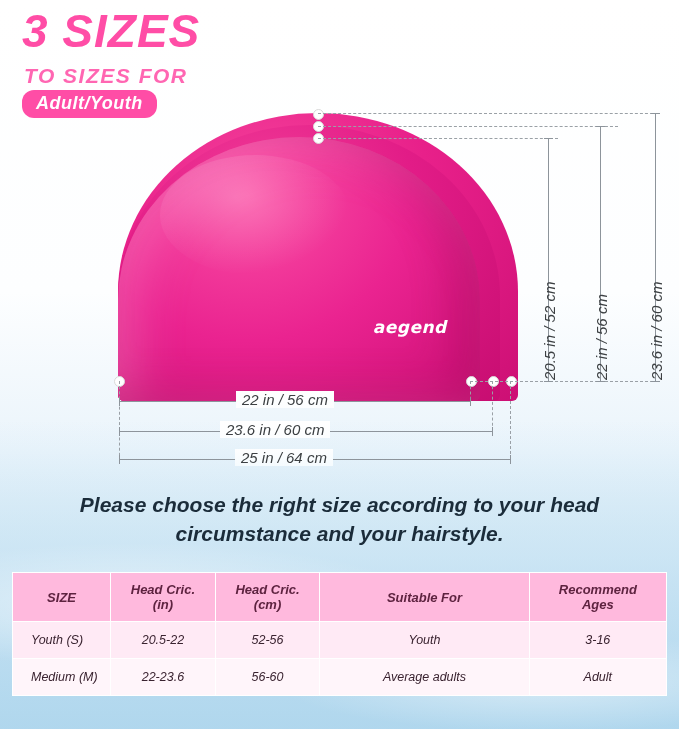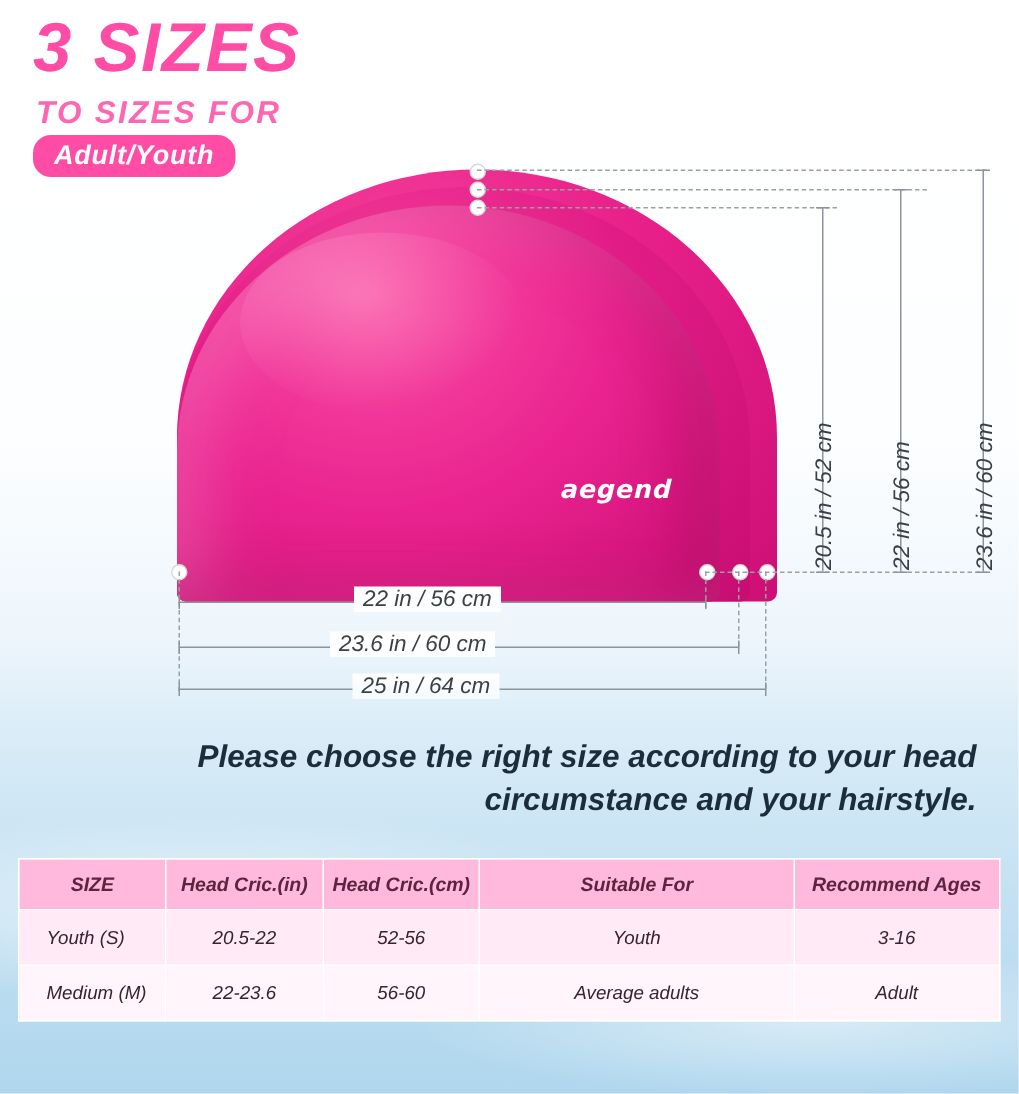--- a/index.html
+++ b/index.html
@@ -181,21 +181,21 @@
     background: transparent;
     padding: 0 6px;
   }
 
   
   .instruction {
     position: absolute;
     left: 0;
     right: 0;
     top: 490px;
-    text-align: right;
+    text-align: center;
     font-size: 21px;
     font-weight: bold;
     color: #1b2c3a;
     line-height: 1.4;
     padding: 0 28px;
     box-sizing: border-box;
   }
 
   
   .table-wrap {
@@ -208,21 +208,21 @@
     border-collapse: collapse;
     width: 100%;
     font-size: 12.5px;
     color: #3a2330;
   }
   table.size-table th {
     background: #ffb9dd;
     color: #5e2340;
     font-size: 13px;
     font-weight: bold;
-    padding: 9px 4px;
+    padding: 9px 19px;
     border: 1px solid #ffffff;
     text-align: center;
   }
   table.size-table td {
     background: #ffeaf5;
     padding: 11px 6px;
     border: 1px solid #ffffff;
     text-align: center;
   }
   table.size-table tr.alt td {

